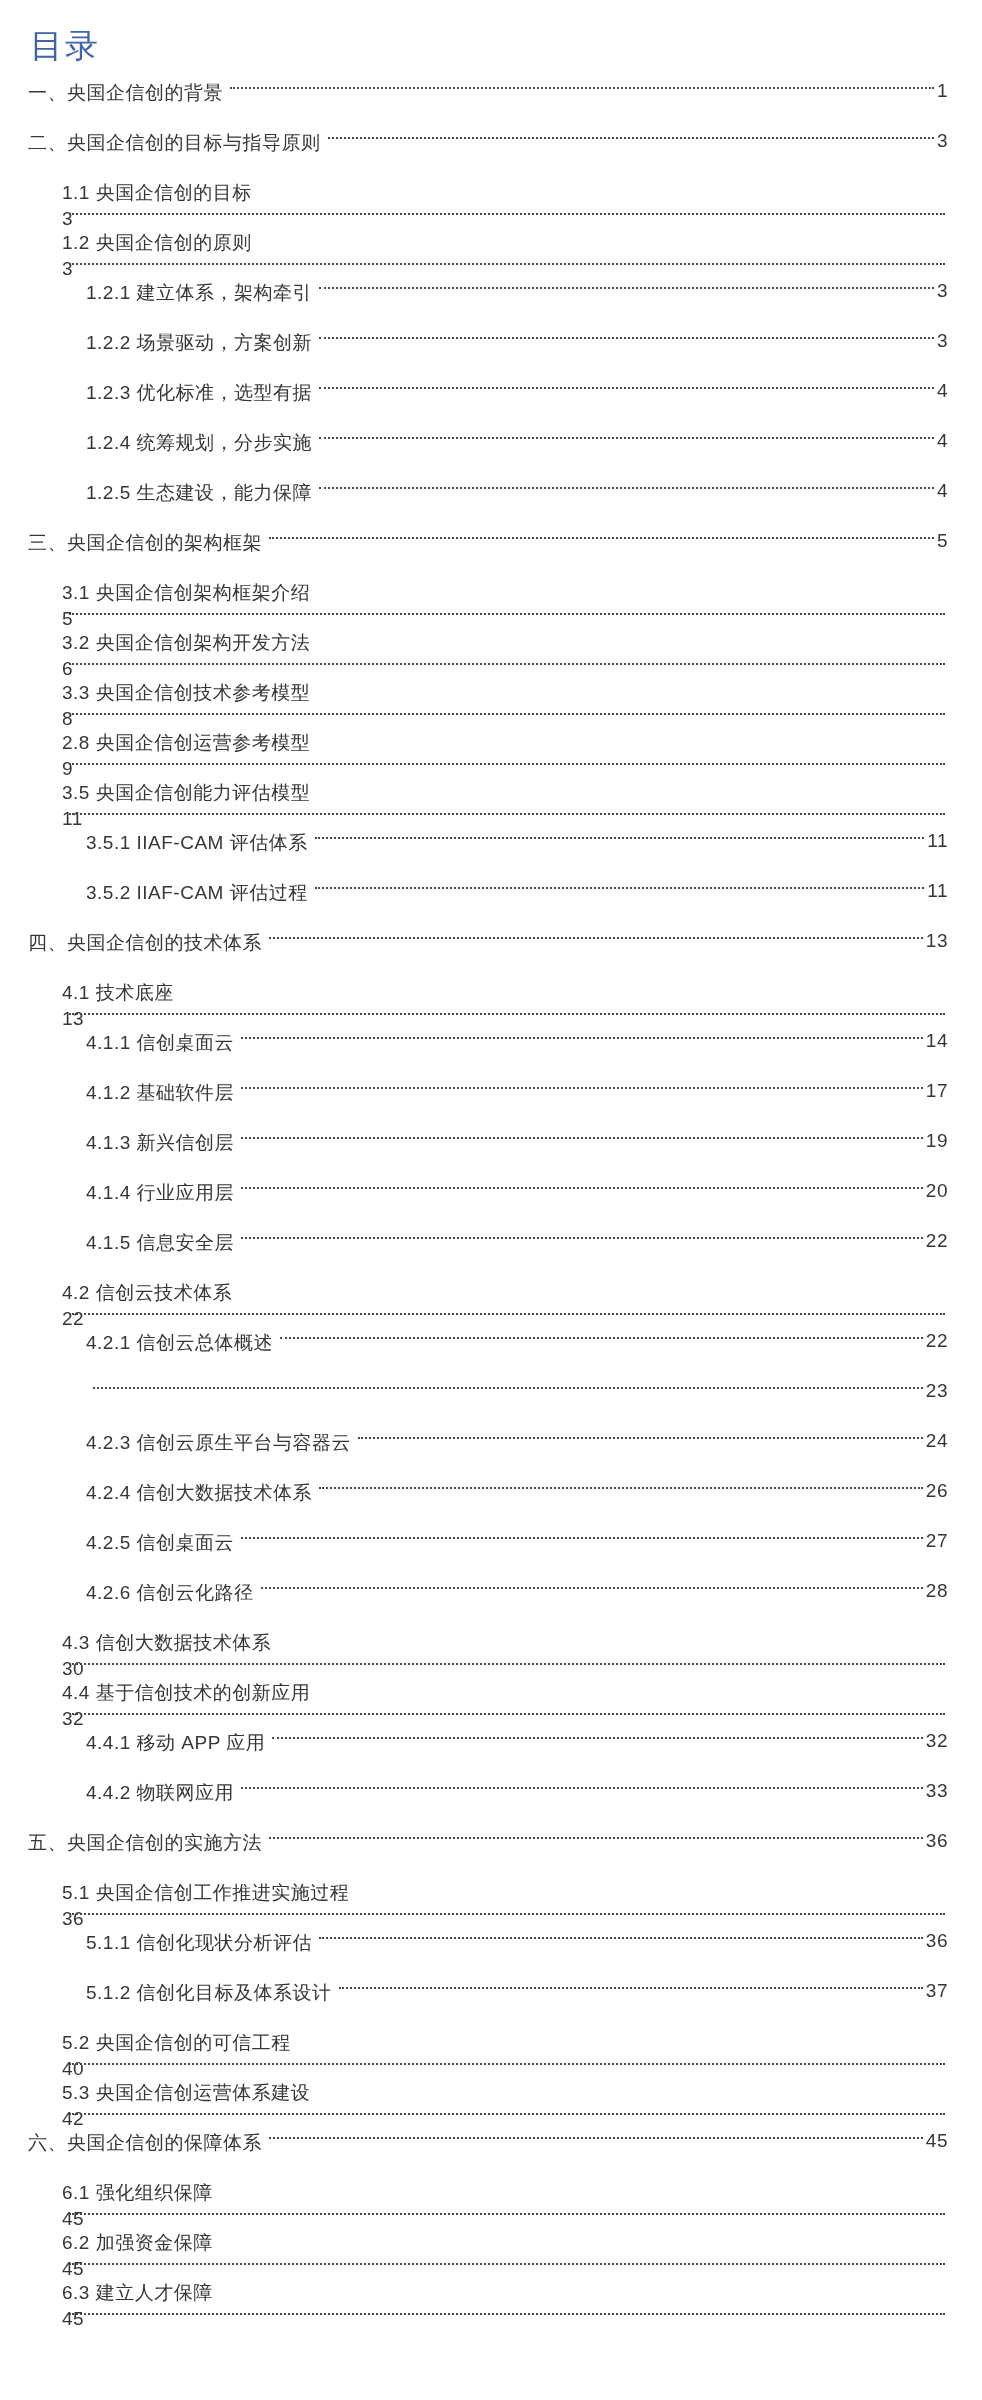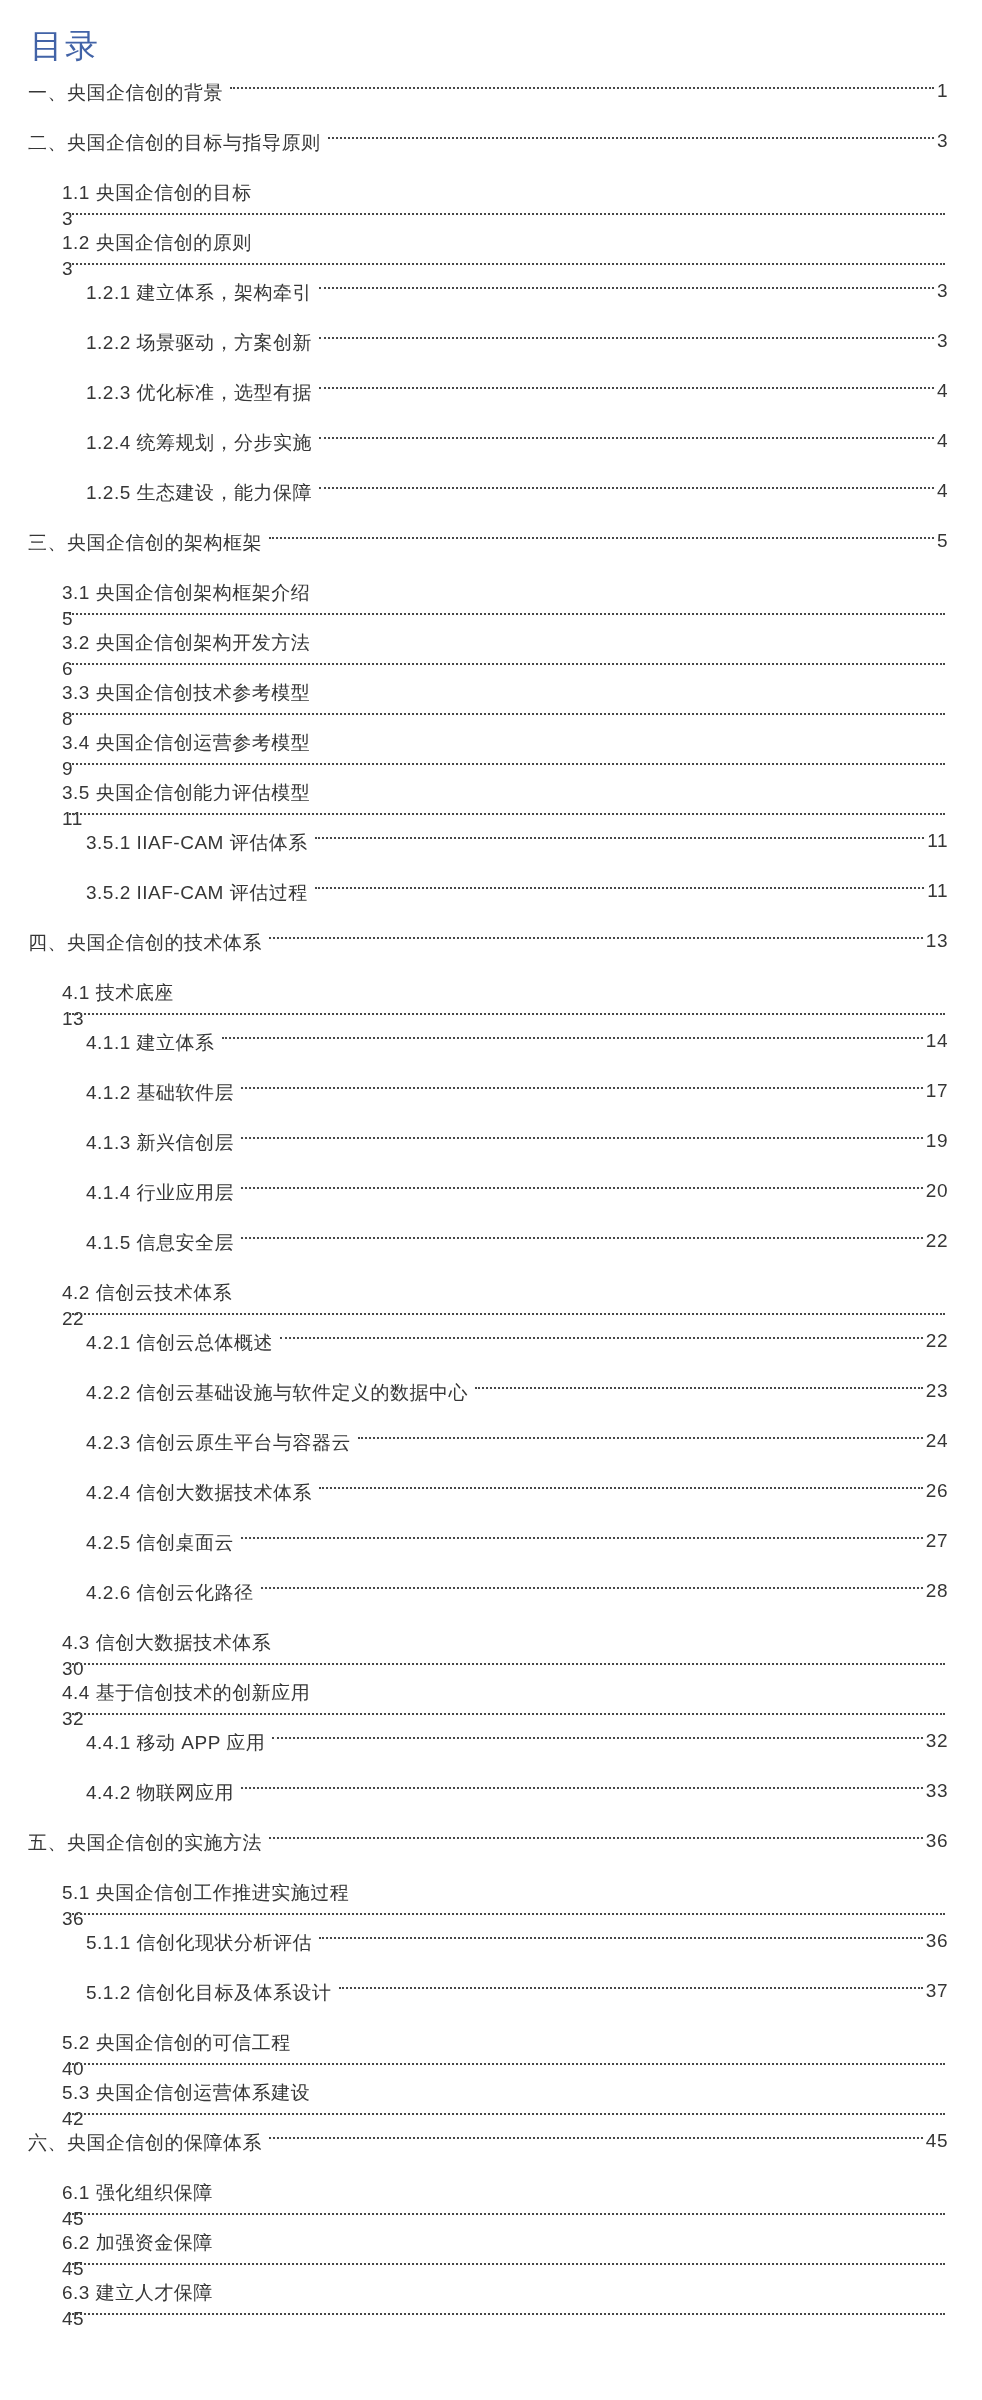--- a/index.html
+++ b/index.html
@@ -115,21 +115,21 @@
       <span class="toc-label">3.2 央国企信创架构开发方法</span>
       <span class="toc-leader" style="border-bottom-color: rgb(71, 71, 71);"></span>
       <span class="toc-page">6</span>
     </div>
     <div class="toc-row lvl2">
       <span class="toc-label">3.3 央国企信创技术参考模型</span>
       <span class="toc-leader" style="border-bottom-color: rgb(71, 71, 71);"></span>
       <span class="toc-page">8</span>
     </div>
     <div class="toc-row lvl2">
-      <span class="toc-label">3.4 央国企信创运营参考模型</span>
+      <span class="toc-label">2.8 央国企信创运营参考模型</span>
       <span class="toc-leader" style="border-bottom-color: rgb(71, 71, 71);"></span>
       <span class="toc-page">9</span>
     </div>
     <div class="toc-row lvl2">
       <span class="toc-label">3.5 央国企信创能力评估模型</span>
       <span class="toc-leader" style="border-bottom-color: rgb(71, 71, 71);"></span>
       <span class="toc-page">11</span>
     </div>
     <div class="toc-row lvl3">
       <span class="toc-label">3.5.1 IIAF-CAM 评估体系</span>
@@ -145,21 +145,21 @@
       <span class="toc-label">四、央国企信创的技术体系</span>
       <span class="toc-leader" style="border-bottom-color: rgb(71, 71, 71);"></span>
       <span class="toc-page">13</span>
     </div>
     <div class="toc-row lvl2">
       <span class="toc-label">4.1 技术底座</span>
       <span class="toc-leader" style="border-bottom-color: rgb(71, 71, 71);"></span>
       <span class="toc-page">13</span>
     </div>
     <div class="toc-row lvl3">
-      <span class="toc-label">4.1.1 建立体系</span>
+      <span class="toc-label">4.1.1 信创桌面云</span>
       <span class="toc-leader" style="border-bottom-color: rgb(71, 71, 71);"></span>
       <span class="toc-page">14</span>
     </div>
     <div class="toc-row lvl3">
       <span class="toc-label">4.1.2 基础软件层</span>
       <span class="toc-leader" style="border-bottom-color: rgb(71, 71, 71);"></span>
       <span class="toc-page">17</span>
     </div>
     <div class="toc-row lvl3">
       <span class="toc-label">4.1.3 新兴信创层</span>
@@ -180,21 +180,20 @@
       <span class="toc-label">4.2 信创云技术体系</span>
       <span class="toc-leader" style="border-bottom-color: rgb(71, 71, 71);"></span>
       <span class="toc-page">22</span>
     </div>
     <div class="toc-row lvl3">
       <span class="toc-label">4.2.1 信创云总体概述</span>
       <span class="toc-leader" style="border-bottom-color: rgb(71, 71, 71);"></span>
       <span class="toc-page">22</span>
     </div>
     <div class="toc-row lvl3">
-      <span class="toc-label">4.2.2 信创云基础设施与软件定义的数据中心</span>
       <span class="toc-leader" style="border-bottom-color: rgb(71, 71, 71);"></span>
       <span class="toc-page">23</span>
     </div>
     <div class="toc-row lvl3">
       <span class="toc-label">4.2.3 信创云原生平台与容器云</span>
       <span class="toc-leader" style="border-bottom-color: rgb(71, 71, 71);"></span>
       <span class="toc-page">24</span>
     </div>
     <div class="toc-row lvl3">
       <span class="toc-label">4.2.4 信创大数据技术体系</span>

